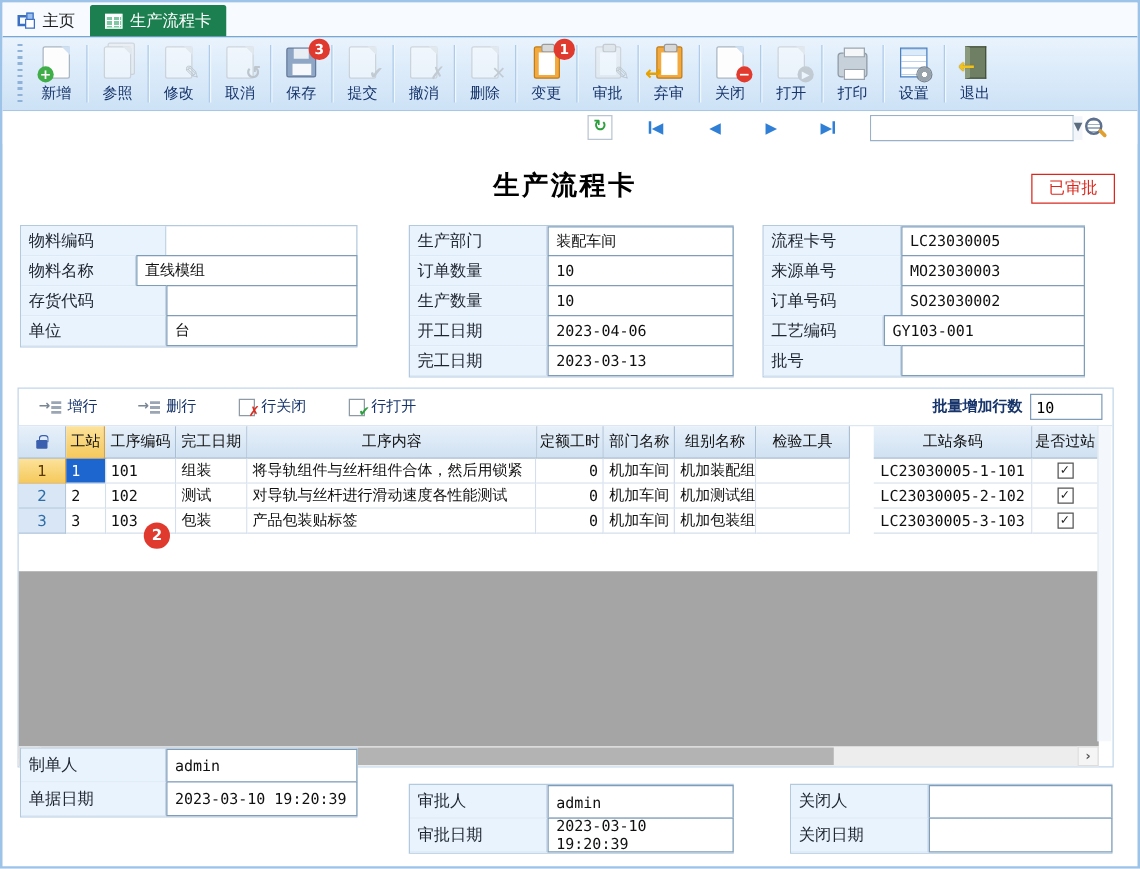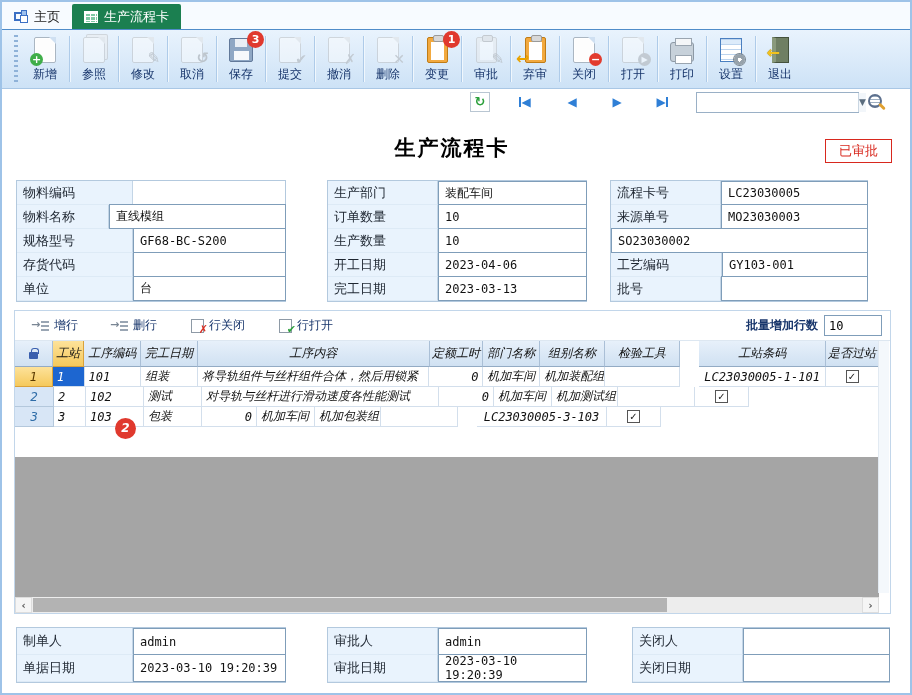--- a/index.html
+++ b/index.html
@@ -91,21 +91,21 @@
   .ic-rowop::before { content:"→"; position:absolute; left:-2px; top:-2px; font-size:11px; color:#7a8694; font-weight:bold; }
   .ic-rowop::after { content:""; position:absolute; right:0; top:1px; width:8px; height:10px; background:repeating-linear-gradient(#9aa6b4 0 2px,transparent 2px 4px); }
   .ic-rowpg { position:relative; width:13px; height:14px; background:#fff; border:1px solid #8e9aa6; }
   .ic-rowpg .mk { position:absolute; right:-5px; bottom:-4px; font-size:11px; font-weight:bold; }
   .mk.red { color:#d92b1f; } .mk.green { color:#2ca03c; }
   .batch { position:absolute; right:8px; top:4px; display:flex; align-items:center; gap:6px; }
   .batch .blabel { font-size:12px; font-weight:600; color:#17356b; }
   .batch input { width:58px; height:21px; border:1px solid #7f9db9; font-family:"DejaVu Sans Mono",monospace; font-size:12px; padding:0 4px; }
 
   
-  .grid { position:absolute; left:0; top:30px; width:864px;font-style:italic; }
+  .grid { position:absolute; left:0; top:30px; width:864px; }
   .ghead,.grow { display:flex; }
   .gh { background:linear-gradient(#e7f0fa,#d0e1f2); border-right:1px solid #aabfd6; border-bottom:1px solid #93abc4; font-size:12px; color:#111; display:flex; align-items:center; justify-content:center; height:26px; }
   .gh.selhdr { background:linear-gradient(#fde29a,#f5c95c); border-color:#d9a13a; }
   .gc { background:#fff; border-right:1px solid #d3dfec; border-bottom:1px solid #d3dfec; font-size:12px; color:#111; display:flex; align-items:center; height:20px; padding:0 4px; overflow:hidden; white-space:nowrap; }
   .rownum { justify-content:center; background:#d8e6f6; color:#2f6da8; border-right:1px solid #b4c8dc; border-bottom:1px solid #b4c8dc; padding:0; }
   .rownum.sel { background:linear-gradient(#fde29a,#f5c95c); color:#5a3a00; border-color:#d9a13a; }
   .selcell { background:#1d66d0; color:#fff; }
   .c0{width:39px;} .c1{width:32px;} .c2{width:58px;} .c3{width:58px;} .c4{width:237px;} .c5{width:55px;}
   .c6{width:58px;} .c7{width:66px;} .c8{width:77px;} .c9{width:130px;margin-left:19px;} .c10{width:54px;}
   .right{justify-content:flex-end;} .center{justify-content:center;}
@@ -299,24 +299,20 @@
 
   <div class="fgroup" style="left:14px; top:178px; width:270px;">
     <div class="frow" style="height:24px">
         <div class="flabel" style="width:116px">物料编码</div>
       </div>
     <div class="frow" style="height:24px">
         <div class="flabel" style="width:92px">物料名称</div>
         <div class="fvalue">直线模组</div>
       </div>
     <div class="frow" style="height:24px">
-        <div class="flabel" style="width:116px">规格型号</div>
-        <div class="fvalue">GF68-BC-S200</div>
-      </div>
-    <div class="frow" style="height:24px">
         <div class="flabel" style="width:116px">存货代码</div>
         <div class="fvalue"></div>
       </div>
     <div class="frow" style="height:24px">
         <div class="flabel" style="width:116px">单位</div>
         <div class="fvalue">台</div>
       </div>
   </div>
 
   <div class="fgroup" style="left:325px; top:178px; width:260px;">
@@ -345,24 +341,25 @@
   <div class="fgroup" style="left:608px; top:178px; width:258px;">
     <div class="frow" style="height:24px">
         <div class="flabel" style="width:110px">流程卡号</div>
         <div class="fvalue">LC23030005</div>
       </div>
     <div class="frow" style="height:24px">
         <div class="flabel" style="width:110px">来源单号</div>
         <div class="fvalue">MO23030003</div>
       </div>
     <div class="frow" style="height:24px">
+        <div class="flabel" style="width:110px">订单号码</div>
         <div class="fvalue">SO23030002</div>
       </div>
     <div class="frow" style="height:24px">
-        <div class="flabel" style="width:111px">工艺编码</div>
+        <div class="flabel" style="width:96px">工艺编码</div>
         <div class="fvalue">GY103-001</div>
       </div>
     <div class="frow" style="height:24px">
         <div class="flabel" style="width:110px">批号</div>
         <div class="fvalue"></div>
       </div>
   </div>
 
   <div class="gpanel">
     <div class="gtoolbar">
@@ -428,30 +425,32 @@
       <div class="grow">
         <div class="gc c0 rownum">2</div>
         <div class="gc c1 mono">2</div>
         <div class="gc c2 mono">102</div>
         <div class="gc c3">测试</div>
         <div class="gc c4">对导轨与丝杆进行滑动速度各性能测试</div>
         <div class="gc c5 right mono">0</div>
         <div class="gc c6">机加车间</div>
         <div class="gc c7">机加测试组</div>
         <div class="gc c8"></div>
+        <div class="gc c9 center mono">LC23030005-2-102</div>
         <div class="gc c10 center">
             <span class="cbx">✓</span>
           </div>
       </div>
 
       <div class="grow">
         <div class="gc c0 rownum">3</div>
         <div class="gc c1 mono">3</div>
         <div class="gc c2 mono">103</div>
         <div class="gc c3">包装</div>
+        <div class="gc c4">产品包装贴标签</div>
         <div class="gc c5 right mono">0</div>
         <div class="gc c6">机加车间</div>
         <div class="gc c7">机加包装组</div>
         <div class="gc c8"></div>
         <div class="gc c9 center mono">LC23030005-3-103</div>
         <div class="gc c10 center">
             <span class="cbx">✓</span>
           </div>
       </div>
 
@@ -460,21 +459,21 @@
     </div>
 
     <div class="vtrack"></div>
     <div class="hscroll">
       <div class="harrow">‹</div>
       <div class="hthumb"></div>
       <div class="harrow" style="margin-left:auto">›</div>
     </div>
   </div>
 
-  <div class="fgroup" style="left:14px; top:625px; width:270px;">
+  <div class="fgroup" style="left:14px; top:596px; width:270px;">
     <div class="frow" style="height:27px">
         <div class="flabel" style="width:116px">制单人</div>
         <div class="fvalue">admin</div>
       </div>
     <div class="frow" style="height:27px">
         <div class="flabel" style="width:116px">单据日期</div>
         <div class="fvalue">2023-03-10 19:20:39</div>
       </div>
   </div>
 

